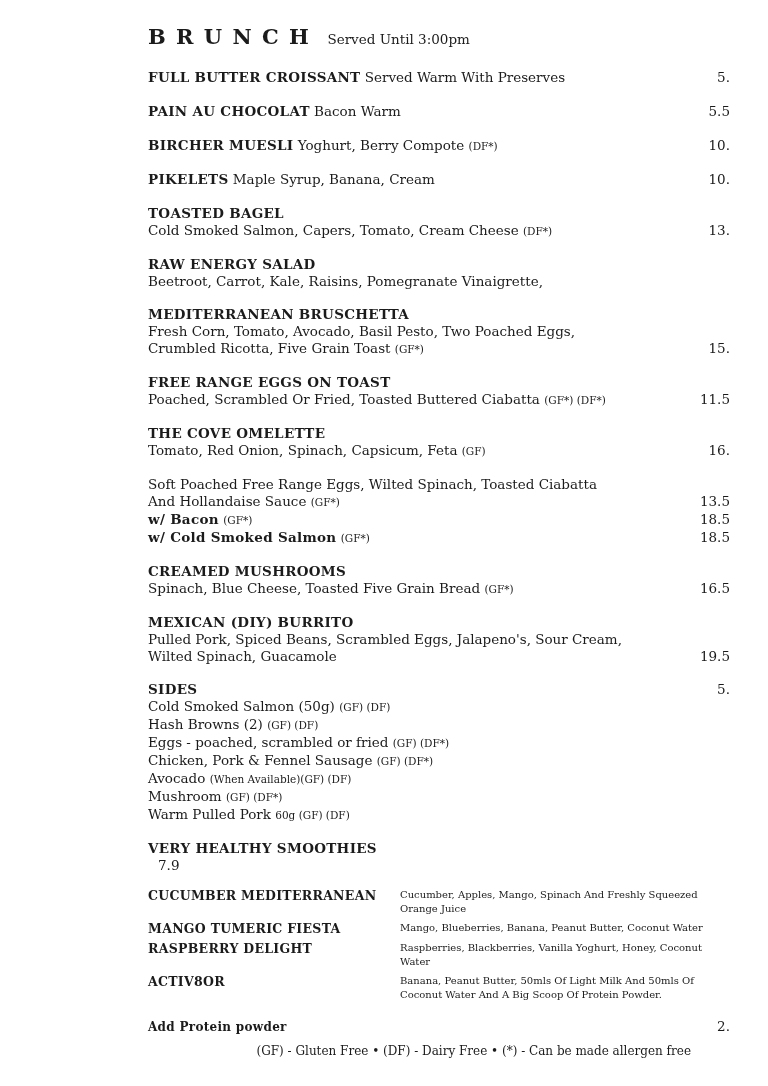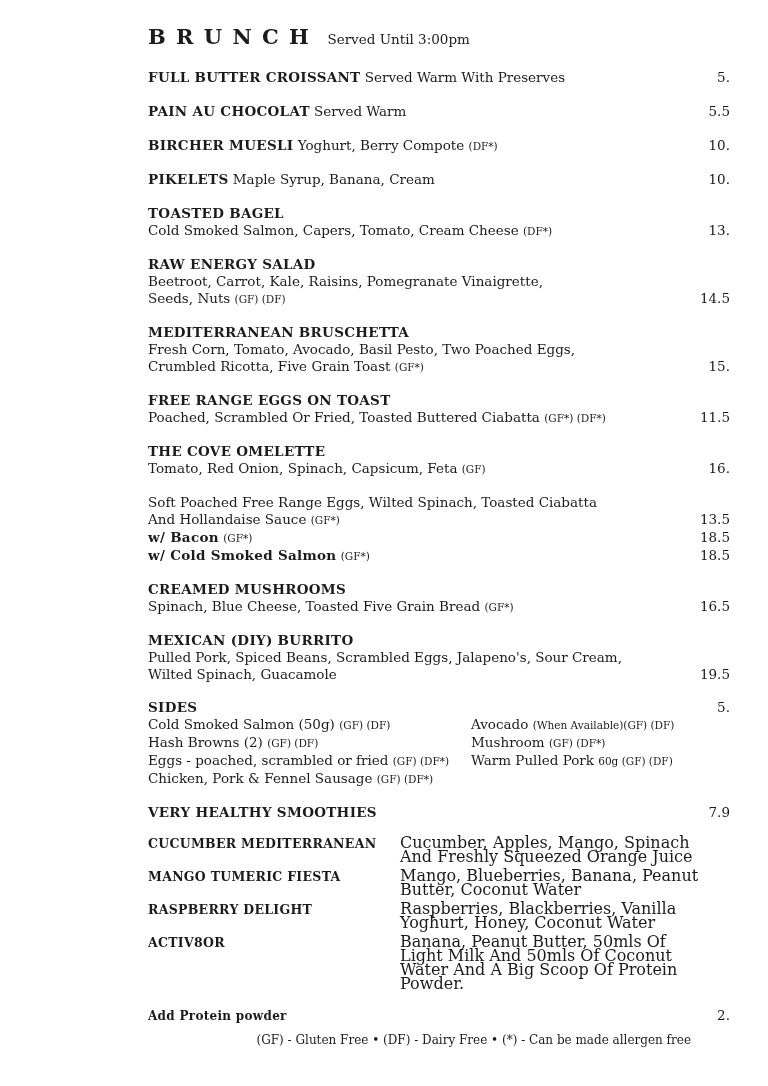--- a/index.html
+++ b/index.html
@@ -21,29 +21,29 @@
   .title { font-size: 21px; font-weight: bold; letter-spacing: 1.5px; }
   .subtitle { font-size: 13.5px; margin-left: 12px; }
 
   .item { margin-bottom: 16px; }
   .row { display: flex; align-items: flex-start; }
   .t { flex: 1; font-size: 13.5px; line-height: 17px; }
   .nm { font-weight: bold; letter-spacing: .3px; }
   .tg { font-size: 10.5px; }
   .pr { margin-left: 10px; font-size: 13.5px; white-space: nowrap; }
 
-  .sides-cols { display: flex; }
+  .sides-cols { display: flex; flex-direction: column; }
   .col-l { width: 55.5%; }
   .col-r { width: 44.5%; }
   .side-line { font-size: 13.5px; line-height: 17px; }
 
-  .smoothies-head { margin-bottom: 15px; }
+  .smoothies-head { margin-bottom: 15px; flex-direction: column; }
   .smoothie { display: flex; margin-bottom: 5px; }
   .s-name { flex: 0 0 252px; font-weight: bold; font-size: 12.5px; letter-spacing: .3px; line-height: 14px; padding-top: 1px; }
-  .s-desc { width: 305px; flex: none; font-size: 16px; line-height: 14px; }
+  .s-desc { width: 305px; flex: none; font-size: 10px; line-height: 14px; }
 
   .add-protein .nm { font-size: 12px; }
   .footer { position: relative; left: -39px; text-align: right; font-size: 12px; margin-top: 8px; }
 </style>
 </head>
 <body>
 
 <div class="page">
 
   <div class="hd">
@@ -53,21 +53,21 @@
 
   <div class="item">
     <div class="row">
       <div class="t"><span class="nm">FULL BUTTER CROISSANT</span> <span class="ds">Served Warm With Preserves</span> <span class="tg"></span></div>
       <span class="pr">5.</span>
     </div>
   </div>
 
   <div class="item">
     <div class="row">
-      <div class="t"><span class="nm">PAIN AU CHOCOLAT</span> <span class="ds">Served Warm</span> <span class="tg"></span></div>
+      <div class="t"><span class="nm">PAIN AU CHOCOLAT</span> <span class="ds">Bacon Warm</span> <span class="tg"></span></div>
       <span class="pr">5.5</span>
     </div>
   </div>
 
   <div class="item">
     <div class="row">
       <div class="t"><span class="nm">BIRCHER MUESLI</span> <span class="ds">Yoghurt, Berry Compote</span> <span class="tg">(DF*)</span></div>
       <span class="pr">10.</span>
     </div>
   </div>
@@ -88,24 +88,20 @@
       <span class="pr">13.</span>
     </div>
   </div>
 
   <div class="item">
     <div class="row">
       <div class="t"><span class="nm">RAW ENERGY SALAD</span></div>
     </div>
     <div class="row">
       <div class="t"><span class="ds">Beetroot, Carrot, Kale, Raisins, Pomegranate Vinaigrette,</span></div>
-    </div>
-    <div class="row">
-      <div class="t"><span class="ds">Seeds, Nuts</span> <span class="tg">(GF) (DF)</span></div>
-      <span class="pr">14.5</span>
     </div>
   </div>
 
   <div class="item">
     <div class="row">
       <div class="t"><span class="nm">MEDITERRANEAN BRUSCHETTA</span></div>
     </div>
     <div class="row">
       <div class="t"><span class="ds">Fresh Corn, Tomato, Avocado, Basil Pesto, Two Poached Eggs,</span></div>
     </div>

